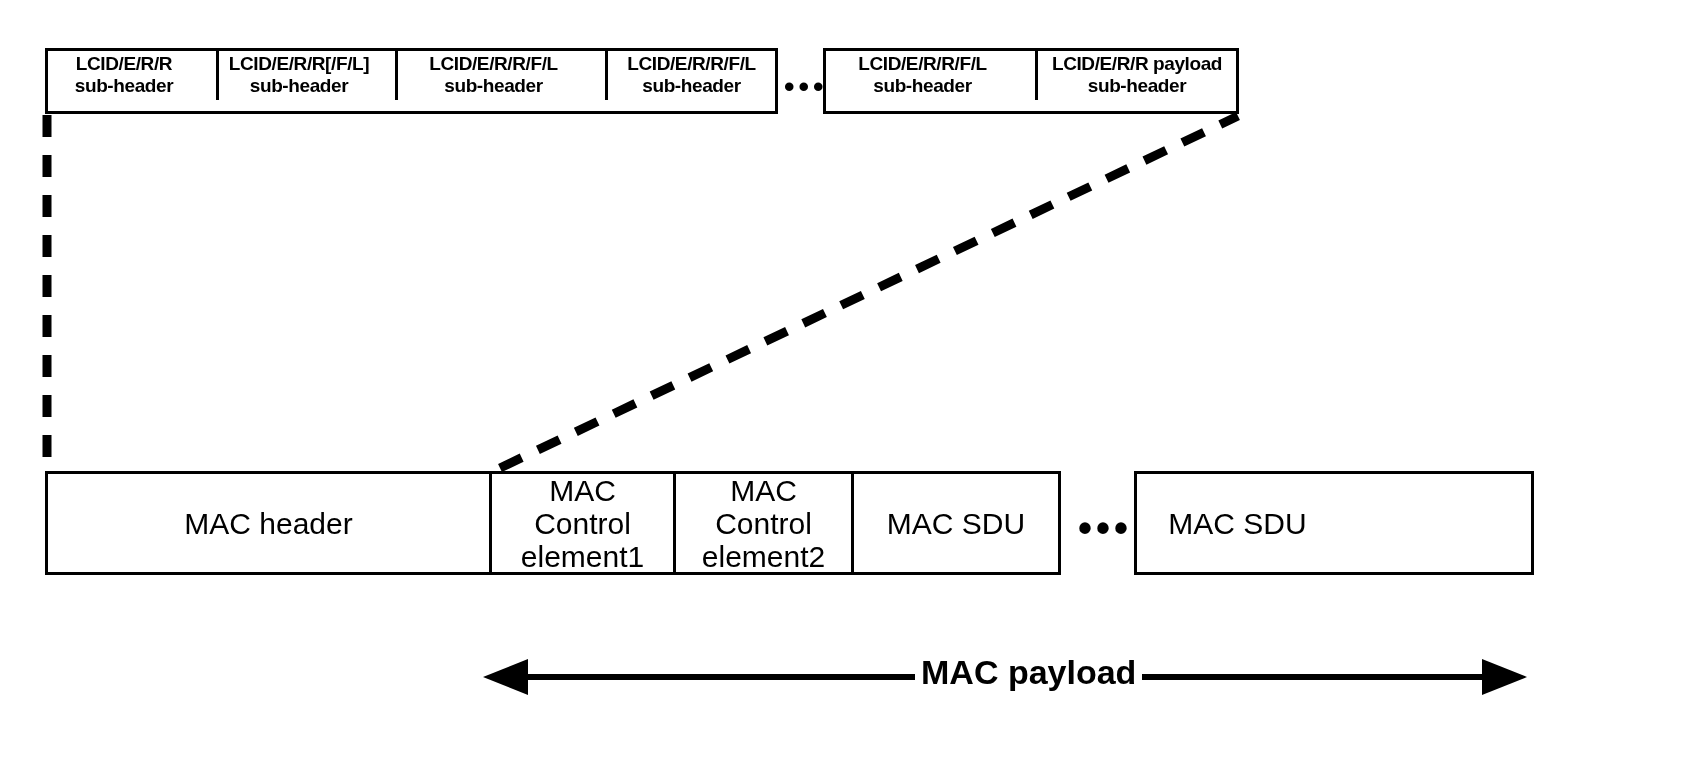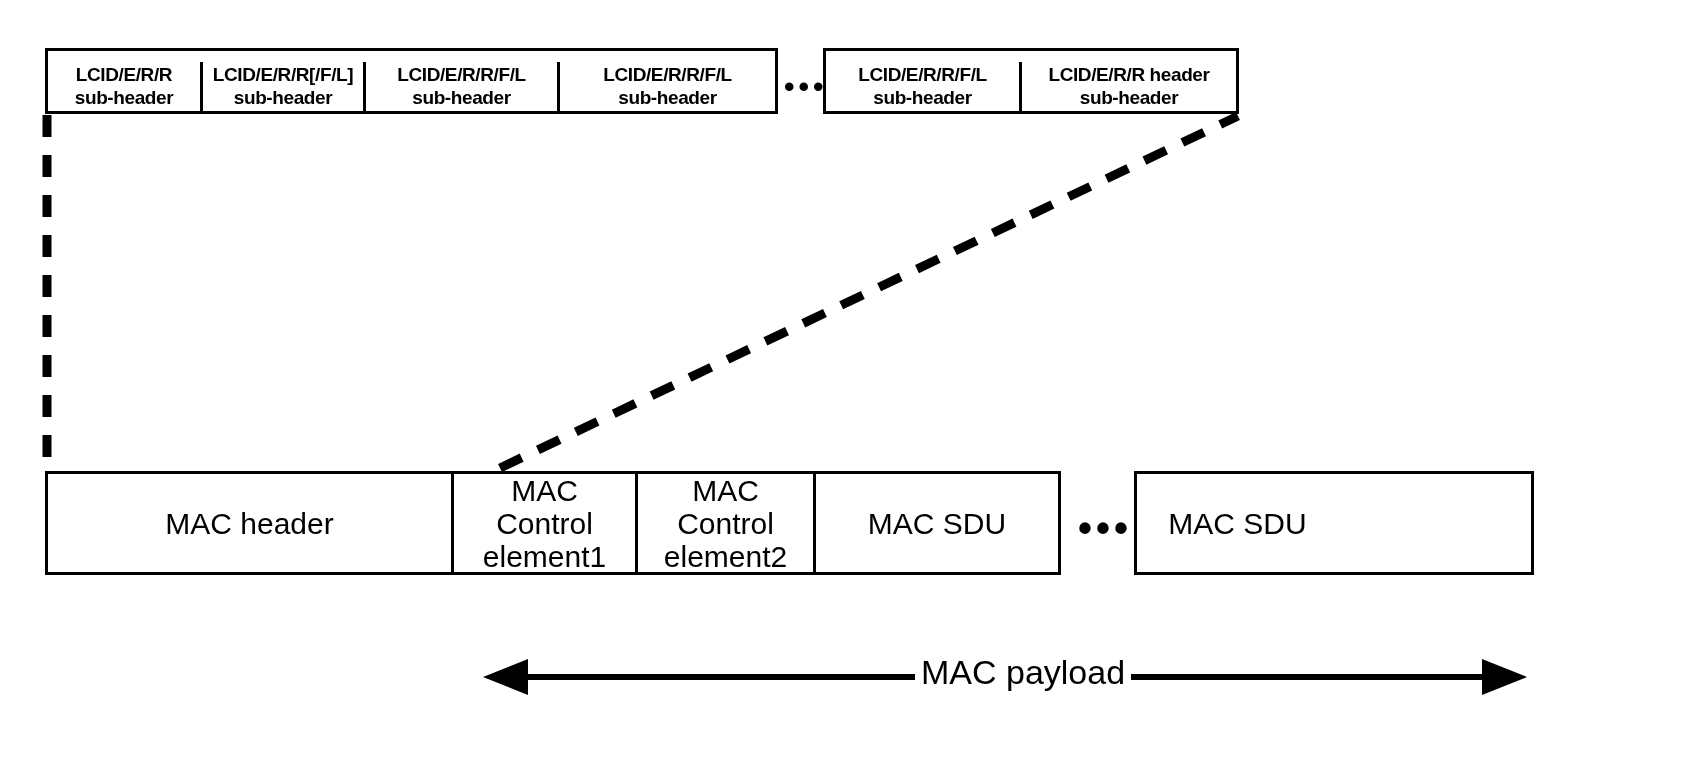--- a/index.html
+++ b/index.html
@@ -19,21 +19,22 @@
     overflow: hidden;
   }
 
   
   .hdr-group {
     position: absolute;
     box-sizing: border-box;
     border: 3px solid #000;
     background: #fff;
     display: flex;
-    align-items: flex-end;
+    align-items: flex-start;
+    gap: 16px;
   }
   .hdr-cell {
     box-sizing: border-box;
     display: flex;
     align-items: center;
     justify-content: center;
     text-align: center;
     font-size: 19px;
     font-weight: 700;
     letter-spacing: -0.4px;
@@ -90,20 +91,21 @@
   }
 
   
   .payload-label {
     position: absolute;
     font-size: 34px;
     line-height: 1;
     background: #fff;
     padding: 0 6px;
     white-space: nowrap;
+    font-weight: bold;
   }
 </style>
 </head>
 <body>
 
 <div id="canvas">
 
   <svg id="overlay" viewBox="0 0 1688 760" xmlns="http://www.w3.org/2000/svg">
 
     <line x1="47" y1="115" x2="47" y2="472" stroke="#000" stroke-width="9" stroke-dasharray="22 18" stroke-linecap="butt"></line>
@@ -148,28 +150,28 @@
 
   <div class="hdr-group" style="left:823px; top:48px; width:416px; height:66px;">
     <div class="hdr-cell" style="width:193px;">
       <span>
         <span>LCID/E/R/R/F/L</span><br>
         <span>sub-header</span>
       </span>
     </div>
     <div class="hdr-cell" style="flex:1;">
       <span>
-        <span>LCID/E/R/R header</span><br>
+        <span>LCID/E/R/R payload</span><br>
         <span>sub-header</span>
       </span>
     </div>
   </div>
 
   <div class="pdu-group" style="left:45px; top:471px; width:1016px; height:104px;">
-    <div class="pdu-cell" style="width:403px;border-radius:31px;">
+    <div class="pdu-cell" style="width:441px;border-radius:31px;">
       <span>
         <span>MAC header</span>
       </span>
     </div>
     <div class="pdu-cell" style="width:184px;">
       <span>
         <span>MAC Control</span><br>
         <span>element1</span>
       </span>
     </div>

